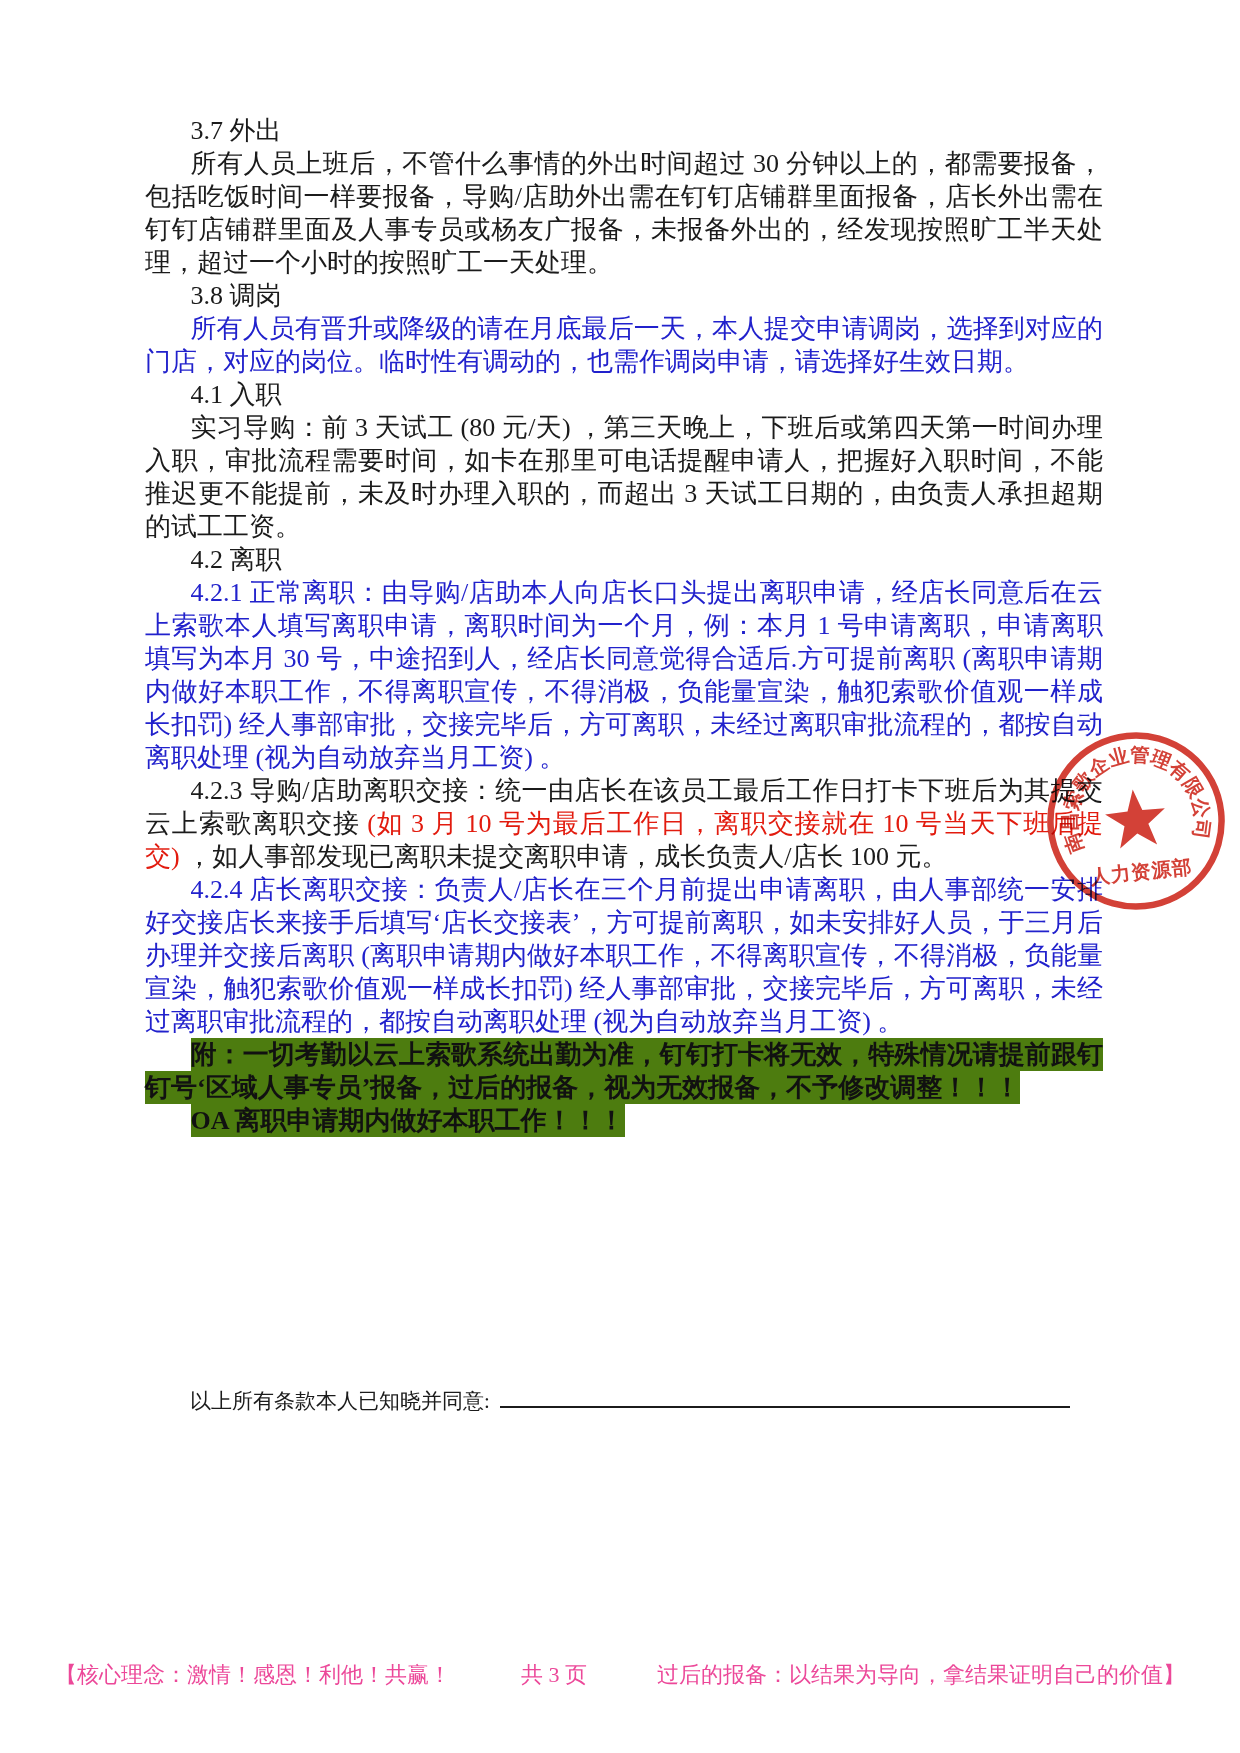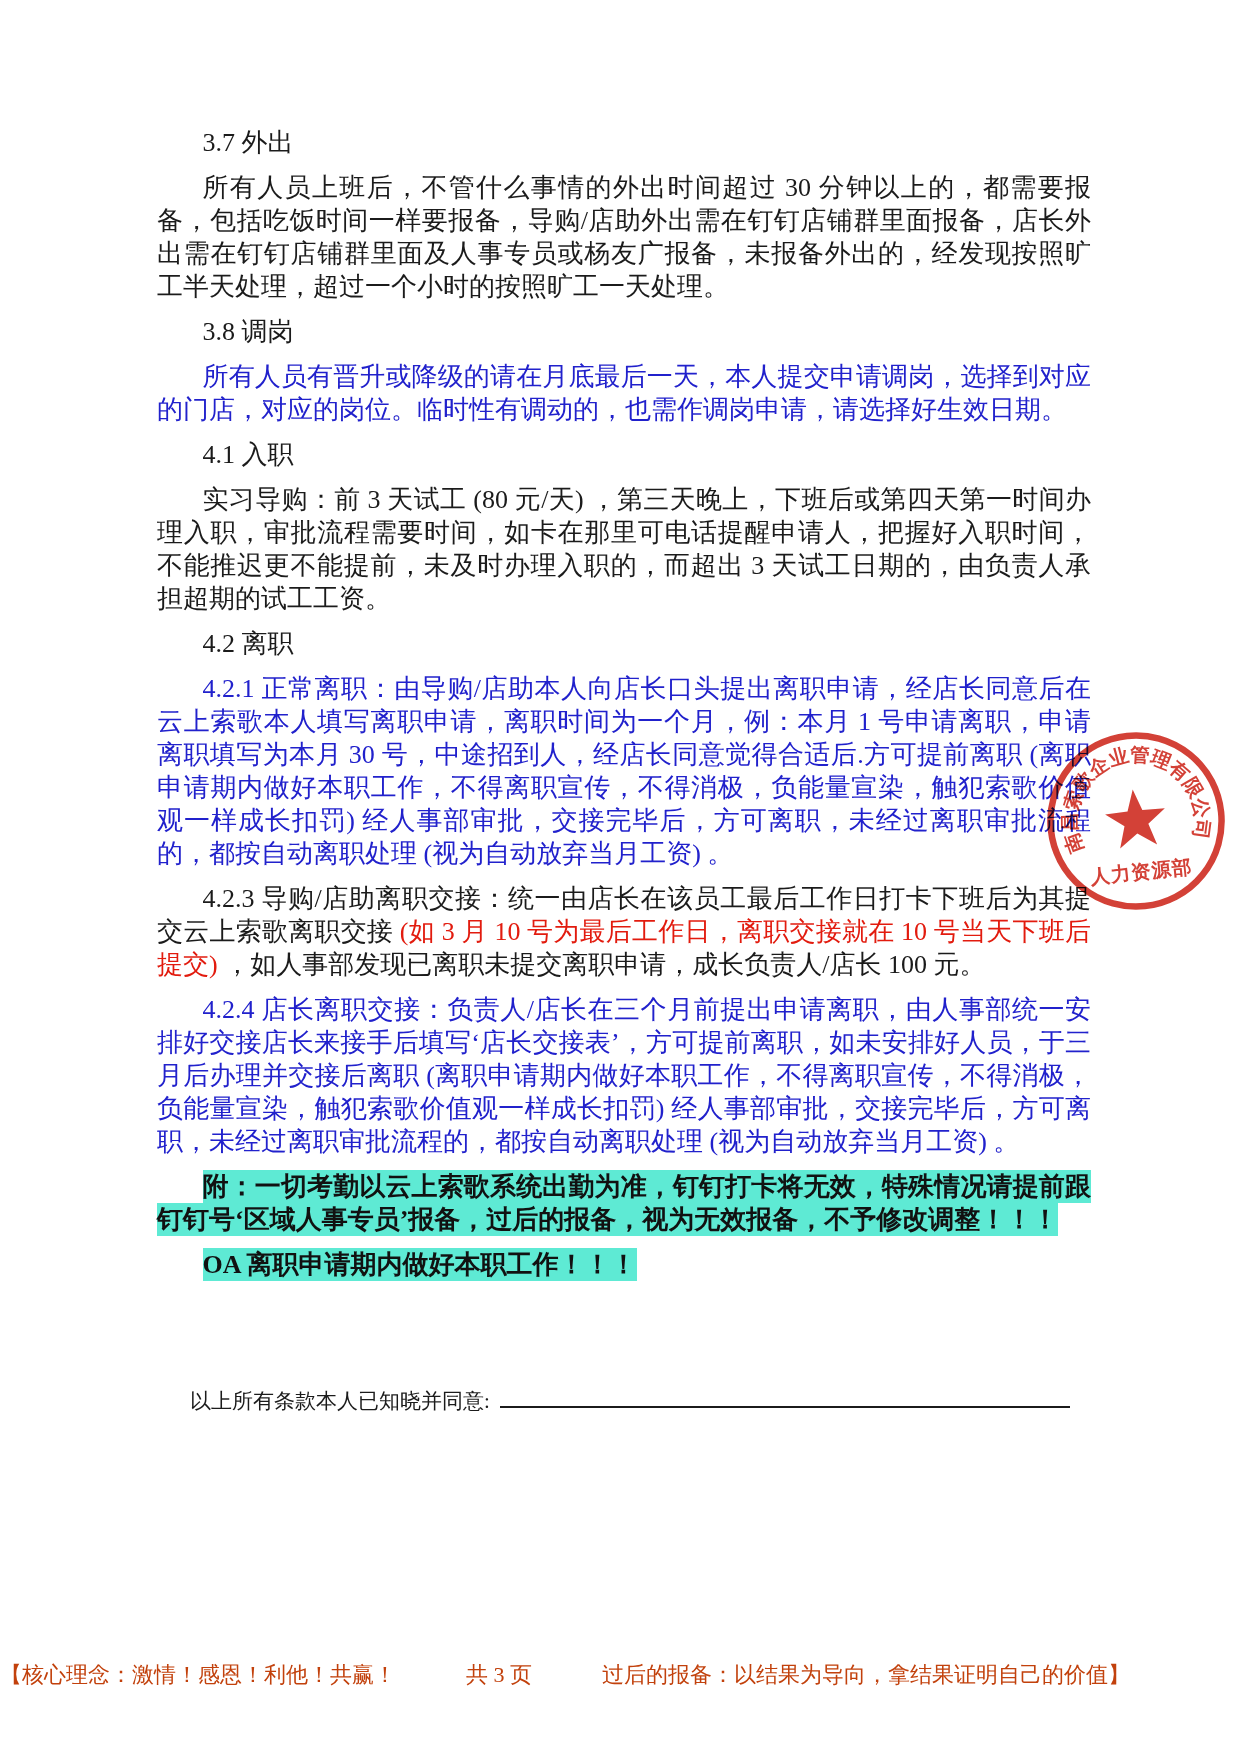--- a/index.html
+++ b/index.html
@@ -11,28 +11,28 @@
     color:#1b1b1b;
     overflow:hidden;
   }
   .doc{
     position:absolute;
     left:145px;top:114px;width:958px;
     font-size:26px;
     line-height:33px;
   }
   .doc p{
-    margin:12px;
+    margin:0;
     text-indent:1.75em;
     text-align:justify;
   }
   .blue{color:#2121cc;}
   .red{color:#e21b0e;}
   mark.hl{
-    background:#5eead4;
+    background:#4d7c0f;
     color:#111111;
     font-weight:bold;
     padding:2px 0;
   }
   .signature{
     position:absolute;
     left:190px;top:1380px;
     font-size:21px;
     white-space:nowrap;
   }
@@ -41,23 +41,24 @@
     width:570px;
     border-bottom:2px solid #1b1b1b;
     height:26px;
     margin-left:10px;
     vertical-align:baseline;
   }
   .footer{
     position:absolute;
     left:0;top:1660px;width:1240px;
     display:flex;
+    justify-content:center;
     gap:70px;
     font-size:22px;
-    color:#c2410c;
+    color:#ec4899;
     white-space:nowrap;
   }
   .stamp{
     position:absolute;
     left:1043px;top:728px;
     width:186px;height:186px;
     transform:rotate(-6deg);
     mix-blend-mode:multiply;
     opacity:0.92;
   }

